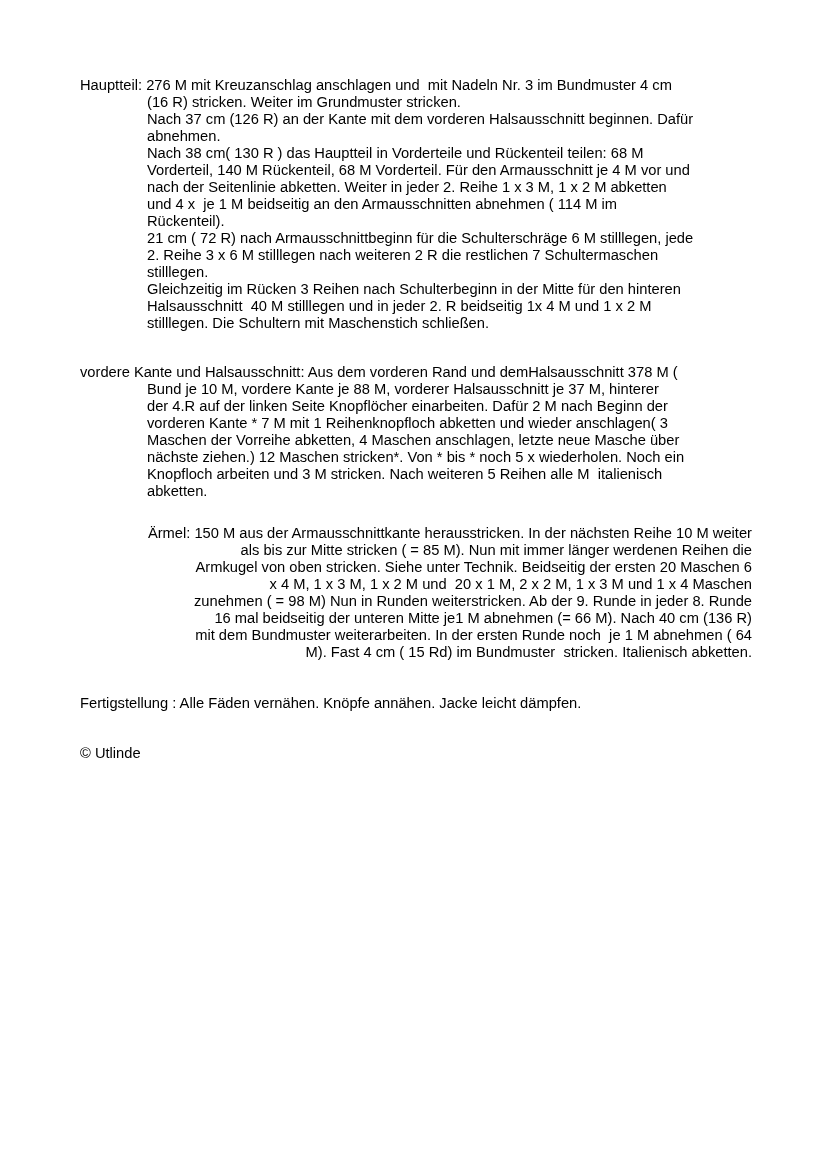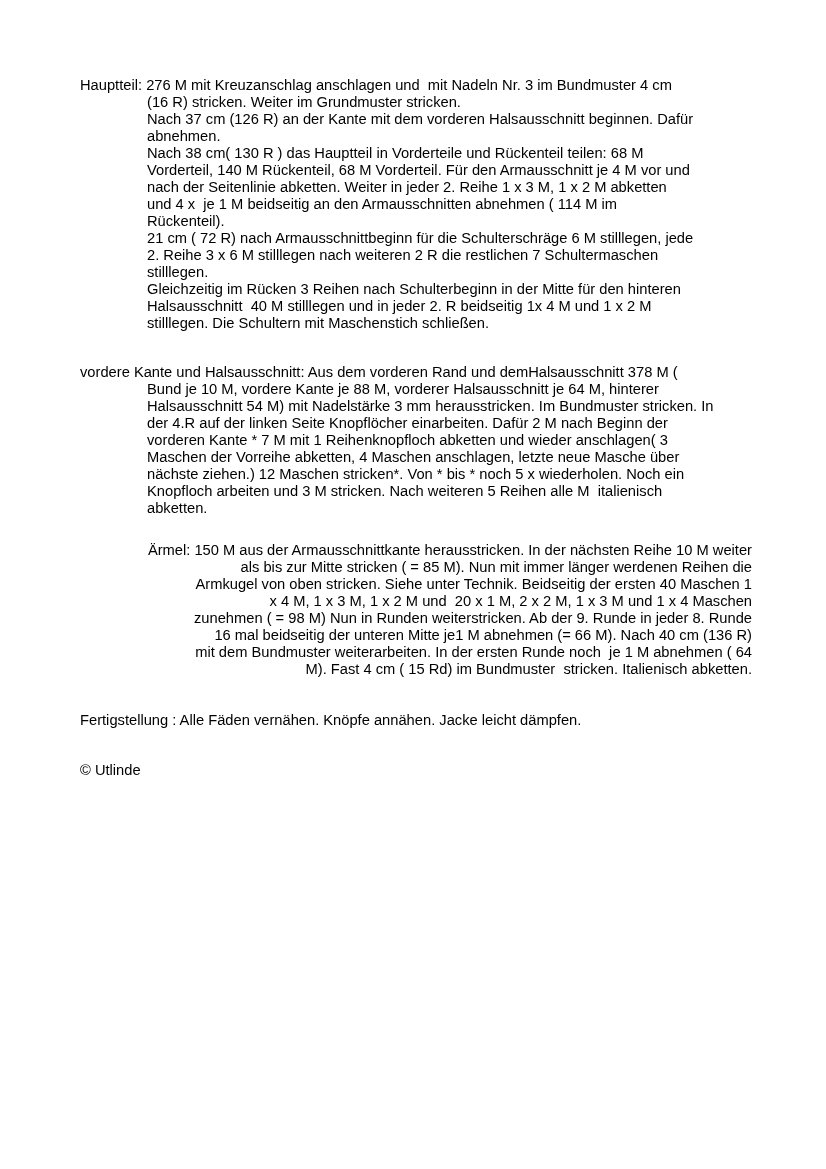--- a/index.html
+++ b/index.html
@@ -60,36 +60,35 @@
           <div class="line">stilllegen.</div>
           <div class="line">Gleichzeitig im Rücken 3 Reihen nach Schulterbeginn in der Mitte für den hinteren</div>
           <div class="line">Halsausschnitt  40 M stilllegen und in jeder 2. R beidseitig 1x 4 M und 1 x 2 M</div>
           <div class="line">stilllegen. Die Schultern mit Maschenstich schließen.</div>
         </div>
     </div>
 
     <div class="section sec-vordere-kante">
       <div class="first-line"><span class="label">vordere Kante und Halsausschnitt:</span><span> Aus dem vorderen Rand und demHalsausschnitt 378 M (</span></div>
       <div class="cont cont-67">
-          <div class="line">Bund je 10 M, vordere Kante je 88 M, vorderer Halsausschnitt je 64 M, hinterer</div>
-          <div class="line">Halsausschnitt 54 M) mit Nadelstärke 3 mm herausstricken. Im Bundmuster stricken. In</div>
+          <div class="line">Bund je 10 M, vordere Kante je 88 M, vorderer Halsausschnitt je 37 M, hinterer</div>
           <div class="line">der 4.R auf der linken Seite Knopflöcher einarbeiten. Dafür 2 M nach Beginn der</div>
           <div class="line">vorderen Kante * 7 M mit 1 Reihenknopfloch abketten und wieder anschlagen( 3</div>
           <div class="line">Maschen der Vorreihe abketten, 4 Maschen anschlagen, letzte neue Masche über</div>
           <div class="line">nächste ziehen.) 12 Maschen stricken*. Von * bis * noch 5 x wiederholen. Noch ein</div>
           <div class="line">Knopfloch arbeiten und 3 M stricken. Nach weiteren 5 Reihen alle M  italienisch</div>
           <div class="line">abketten.</div>
         </div>
     </div>
 
     <div class="section sec-aermel">
       <div class="first-line"><span class="label">Ärmel:</span><span> 150 M aus der Armausschnittkante herausstricken. In der nächsten Reihe 10 M weiter</span></div>
       <div class="cont cont-52">
           <div class="line">als bis zur Mitte stricken ( = 85 M). Nun mit immer länger werdenen Reihen die</div>
-          <div class="line">Armkugel von oben stricken. Siehe unter Technik. Beidseitig der ersten 40 Maschen 1</div>
+          <div class="line">Armkugel von oben stricken. Siehe unter Technik. Beidseitig der ersten 20 Maschen 6</div>
           <div class="line">x 4 M, 1 x 3 M, 1 x 2 M und  20 x 1 M, 2 x 2 M, 1 x 3 M und 1 x 4 Maschen</div>
           <div class="line">zunehmen ( = 98 M) Nun in Runden weiterstricken. Ab der 9. Runde in jeder 8. Runde</div>
           <div class="line">16 mal beidseitig der unteren Mitte je1 M abnehmen (= 66 M). Nach 40 cm (136 R)</div>
           <div class="line">mit dem Bundmuster weiterarbeiten. In der ersten Runde noch  je 1 M abnehmen ( 64</div>
           <div class="line">M). Fast 4 cm ( 15 Rd) im Bundmuster  stricken. Italienisch abketten.</div>
         </div>
     </div>
 
     <div class="section sec-fertigstellung">
       <div class="first-line"><span class="label">Fertigstellung :</span><span> Alle Fäden vernähen. Knöpfe annähen. Jacke leicht dämpfen.</span></div>

